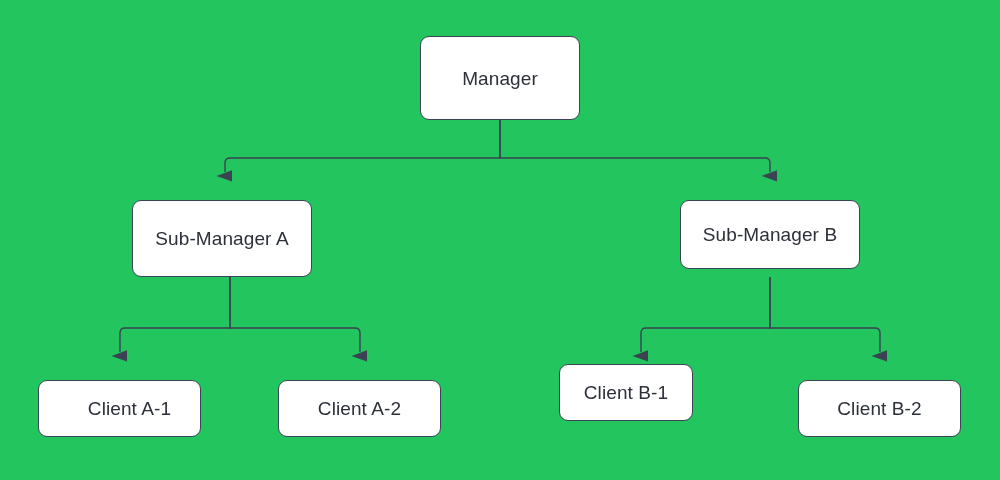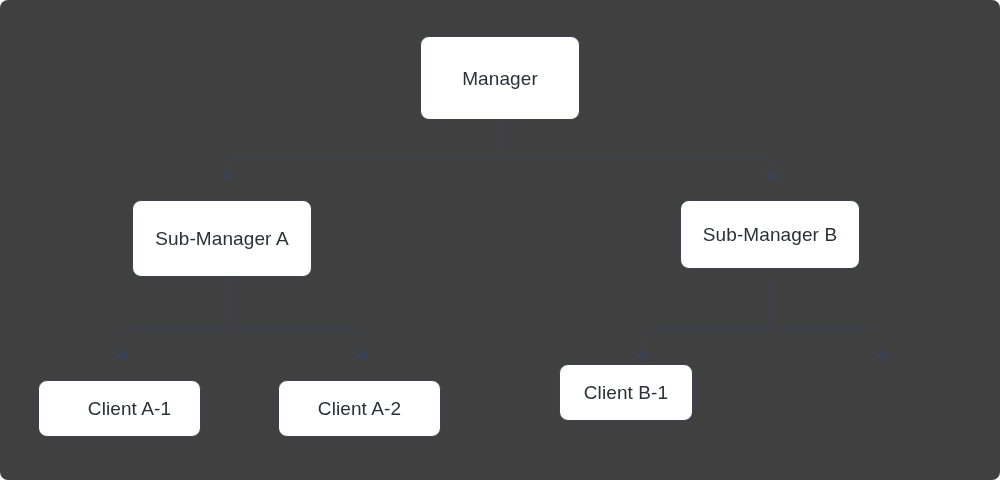--- a/index.html
+++ b/index.html
@@ -39,21 +39,21 @@
     white-space: nowrap;
     z-index: 2;
   }
   .node-label {
     display: block;
   }
 </style>
 </head>
 <body>
 
-<div id="canvas" style="background: #404040; border-radius: 8px;">
+<div id="canvas" style="background: #22c55e;">
 
   <svg id="edge-layer" viewBox="0 0 1000 480" width="1000" height="480" xmlns="http://www.w3.org/2000/svg">
     <defs>
       <marker id="arrow" markerWidth="12" markerHeight="14" refX="1.2" refY="5" orient="auto" markerUnits="strokeWidth">
         <path d="M 0 0 L 8 0 L 4 11 Z" fill="#3b4252"></path>
       </marker>
     </defs>
 
     <path d="M 500 120 L 500 158 L 230 158 Q 225 158 225 163 L 225 172" fill="none" stroke="#3b4252" stroke-width="1.4" marker-end="url(#arrow)"></path>
 
@@ -85,14 +85,17 @@
   </div>
 
   <div class="node" style="left: 278px; top: 380px; width: 163px; height: 57px; border-color: rgb(59, 66, 82); background: rgb(255, 255, 255); color: rgb(44, 48, 57);">
     <span class="node-label">Client A-2</span>
   </div>
 
   <div class="node" style="left: 559px; top: 364px; width: 134px; height: 57px; border-color: rgb(59, 66, 82); background: rgb(255, 255, 255); color: rgb(44, 48, 57);">
     <span class="node-label">Client B-1</span>
   </div>
 
+  <div class="node" style="left: 798px; top: 380px; width: 163px; height: 57px; border-color: rgb(59, 66, 82); background: rgb(255, 255, 255); color: rgb(44, 48, 57);">
+    <span class="node-label">Client B-2</span>
+  </div>
 
 </div>
 
 </body></html>

